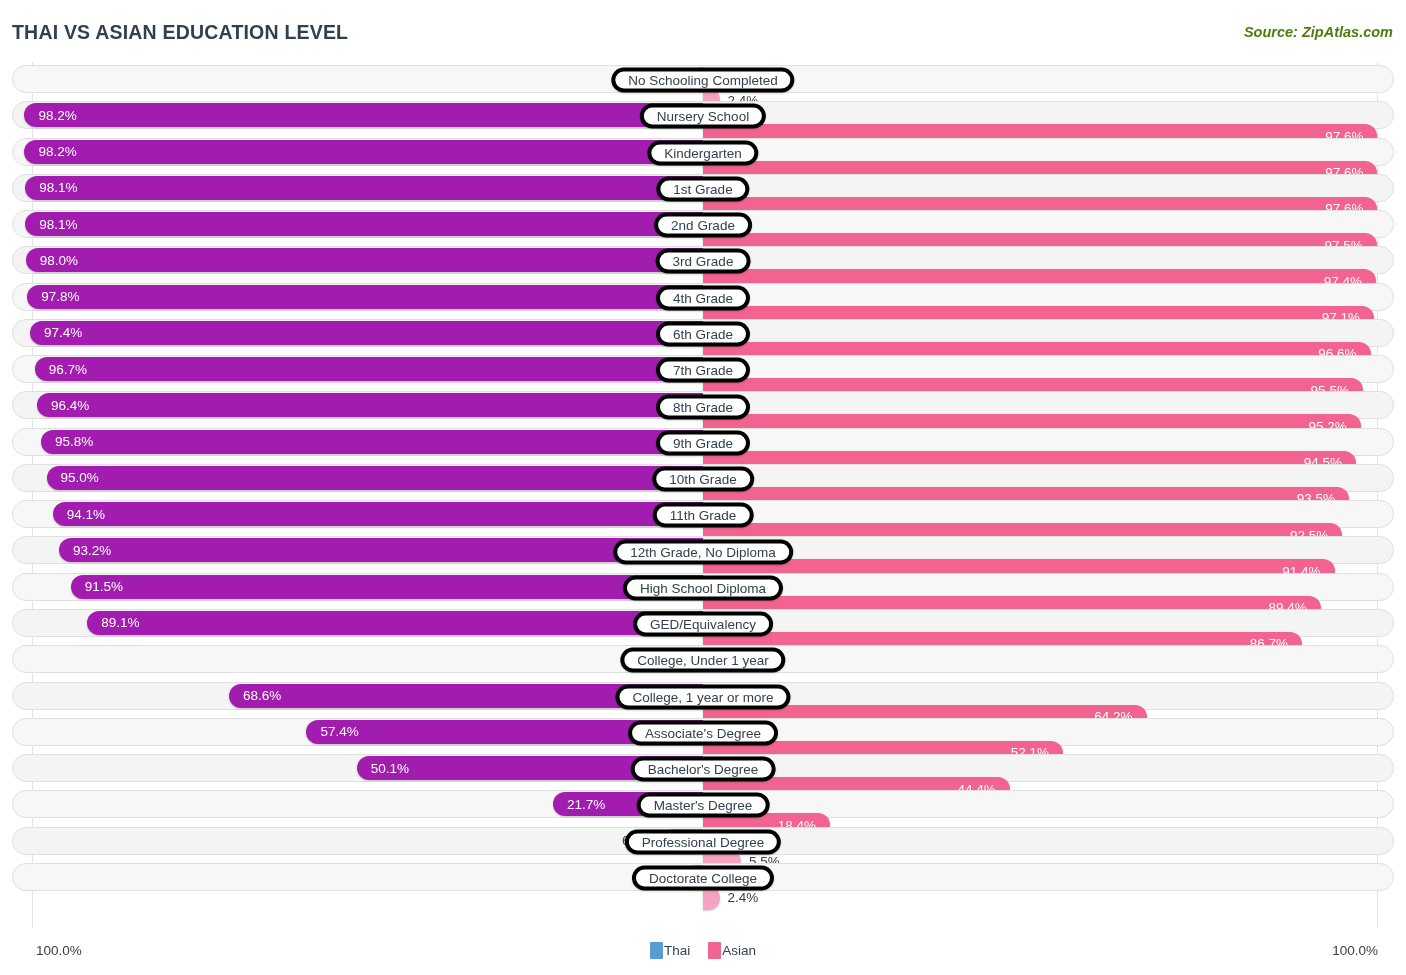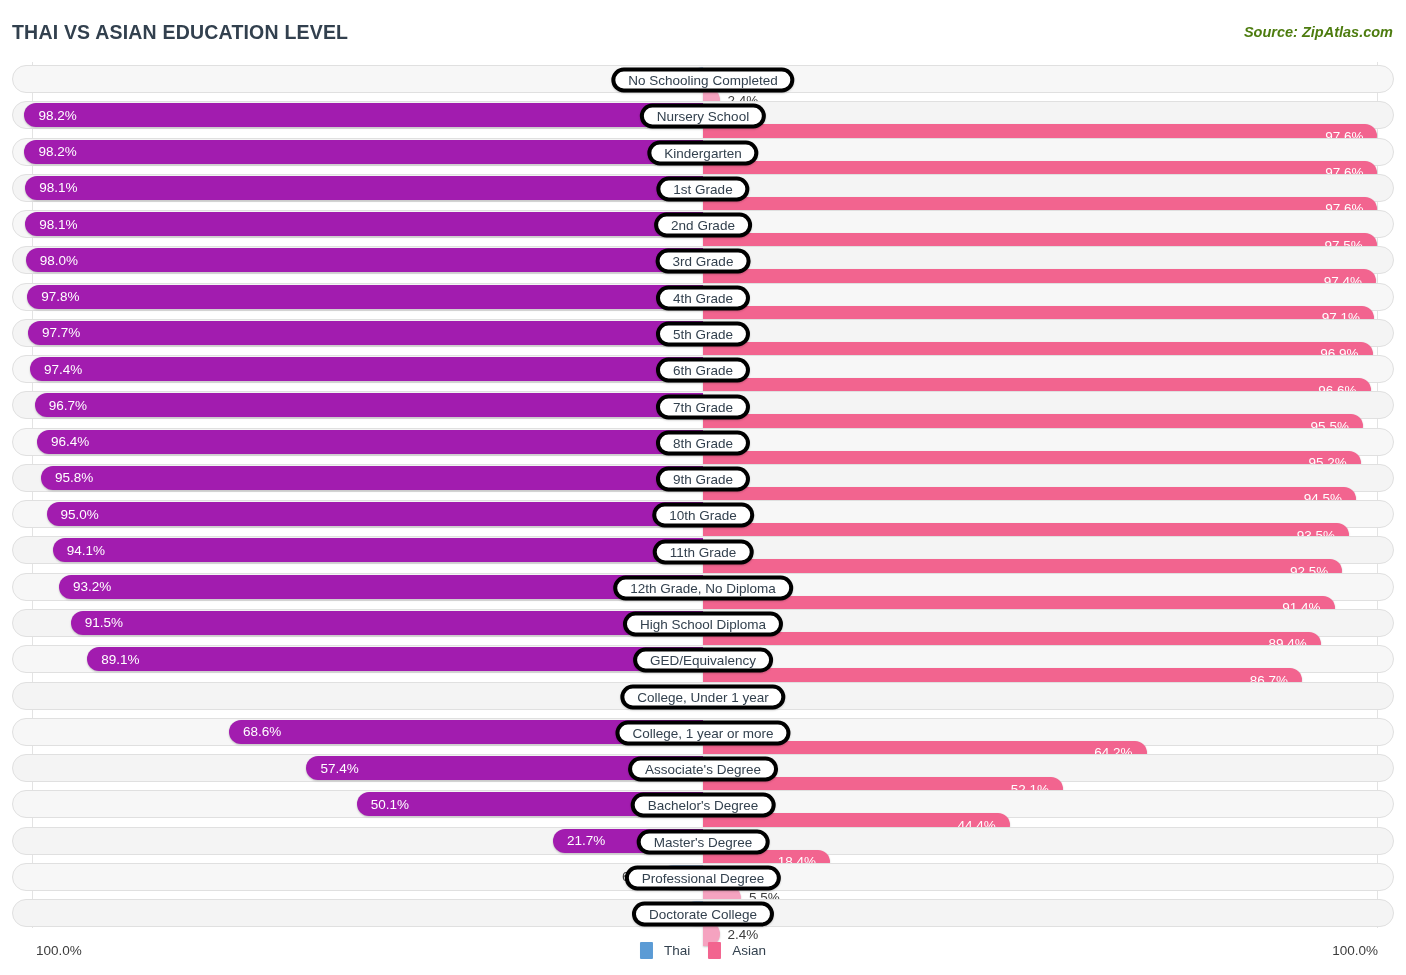--- a/index.html
+++ b/index.html
@@ -123,21 +123,21 @@
   }
   .axis-right {
     position: absolute; right: 28px; top: 9px;
     font-size: 13.5px; color: #3c3c3c;
   }
   .legend {
     position: absolute; left: 50%; top: 8px;
     transform: translateX(-50%);
     display: flex; align-items: center; gap: 18px;
   }
-  .legend-item { display: flex; align-items: center; gap: 11px; }
+  .legend-item { display: flex; align-items: center; gap: 1px; }
   .swatch { width: 13px; height: 17px; border-radius: 1px; display: block; }
   .legend-label { font-size: 13.5px; color: #33414e; white-space: nowrap; }
 </style>
 </head>
 <body>
 
 <div id="app">
 
   <div class="header">
     <div class="chart-title">THAI VS ASIAN EDUCATION LEVEL</div>
@@ -250,36 +250,20 @@
                 <span class="val-in">97.8%</span>
               </div>
             </div>
             <div class="side-right">
               <div class="bar right" style="width:670.96px">
                 <span class="val-in">97.1%</span>
               </div>
             </div>
           </div>
           <div class="pill">4th Grade</div>
-        </div>
-        <div class="row">
-          <div class="track"></div>
-          <div class="barwrap">
-            <div class="side-left">
-              <div class="bar left" style="width:675.11px">
-                <span class="val-in">97.7%</span>
-              </div>
-            </div>
-            <div class="side-right">
-              <div class="bar right" style="width:669.58px">
-                <span class="val-in">96.9%</span>
-              </div>
-            </div>
-          </div>
-          <div class="pill">5th Grade</div>
         </div>
         <div class="row">
           <div class="track"></div>
           <div class="barwrap">
             <div class="side-left">
               <div class="bar left" style="width:673.03px">
                 <span class="val-in">97.4%</span>
               </div>
             </div>
             <div class="side-right">

